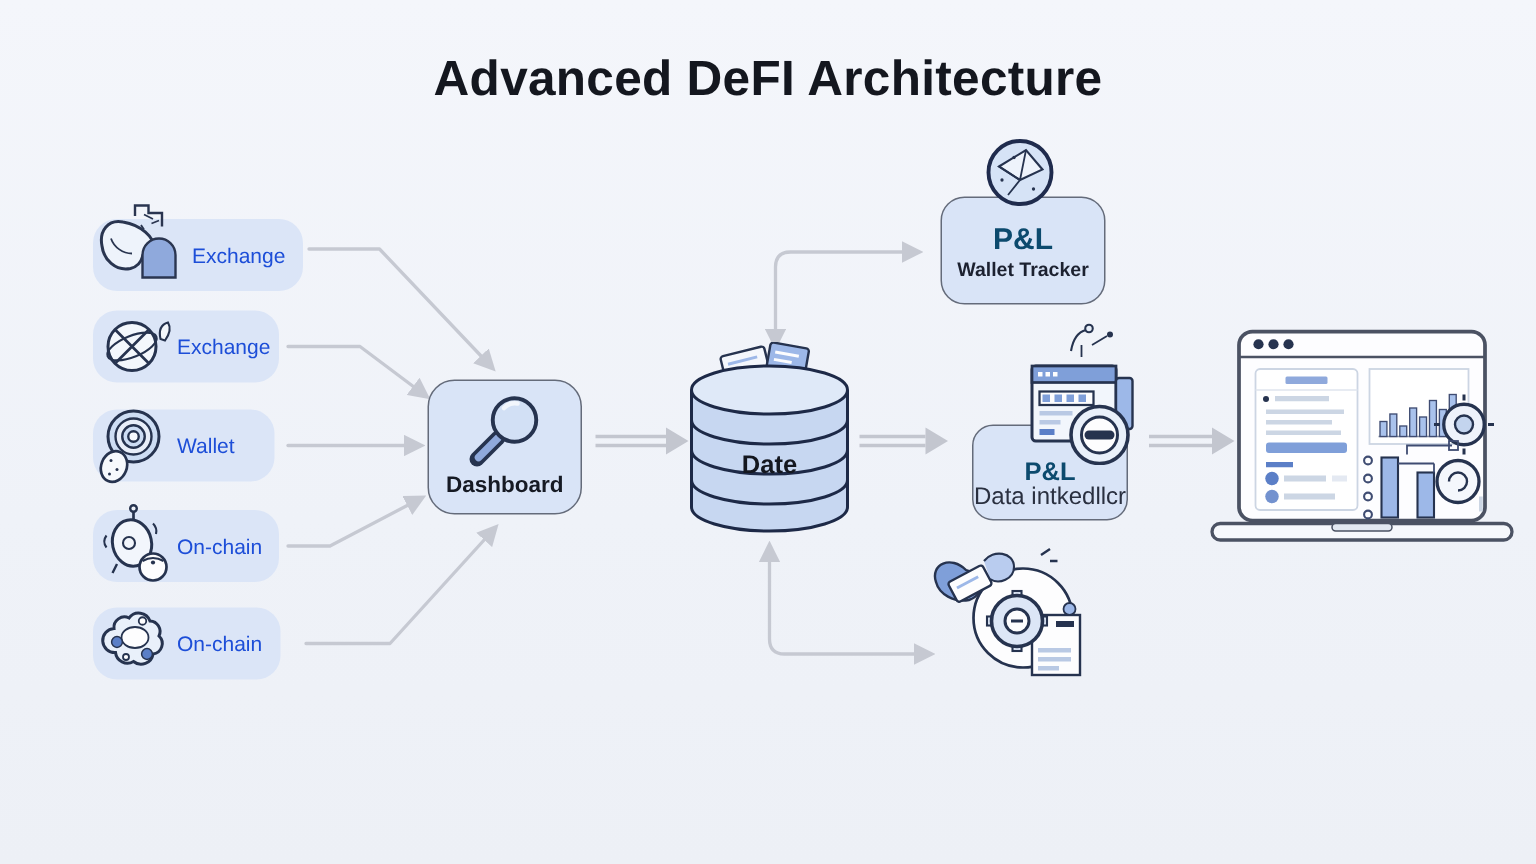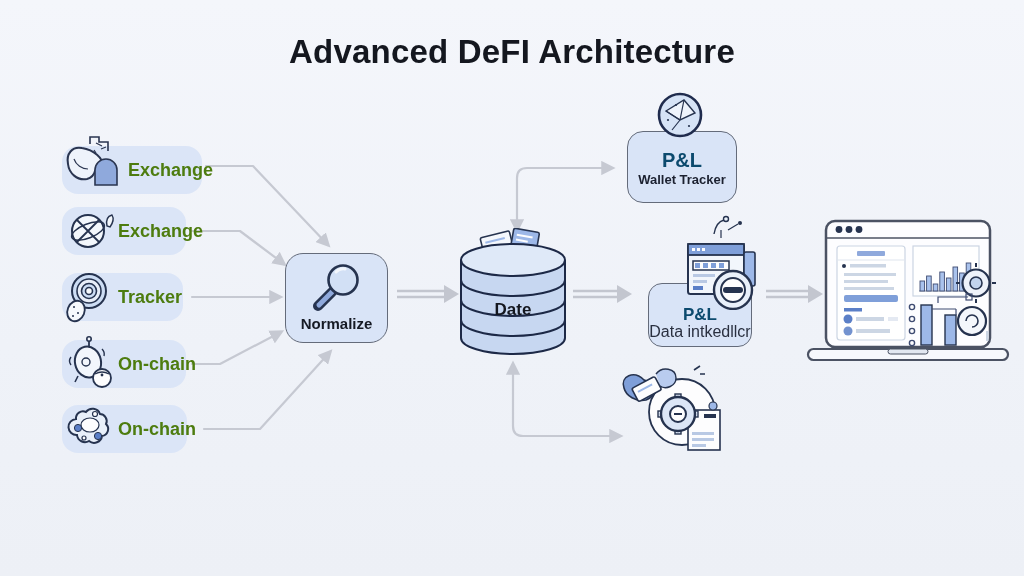--- a/index.html
+++ b/index.html
@@ -4,21 +4,21 @@
 <style>
   html,body{margin:0;padding:0;}
   .canvas{position:relative;width:1024px;height:576px;overflow:hidden;
     background:linear-gradient(180deg,#f4f6fb 0%,#eff2f8 60%,#edf0f6 100%);
     font-family:"Liberation Sans","DejaVu Sans",sans-serif;color:#14171f;}
   .title{position:absolute;top:33px;left:0;width:100%;text-align:center;
     font-size:33px;font-weight:800;letter-spacing:.2px;color:#14171f;z-index:2;}
   .arrows{position:absolute;left:0;top:0;z-index:1;}
   .pill{position:absolute;left:62px;height:48px;background:#dbe5f7;border-radius:16px;
     display:flex;align-items:center;z-index:2;}
-  .pill-label{font-weight:700;font-size:18px;color:#4d7c0f;white-space:nowrap;}
+  .pill-label{font-weight:400;font-size:14px;color:#1d4ed8;white-space:nowrap;}
   .pill-icon{position:absolute;z-index:3;}
   .node{position:absolute;background:#d9e4f7;border:1.5px solid #646b7a;border-radius:16px;
     box-sizing:border-box;text-align:center;z-index:2;}
   .node-label{font-weight:700;font-size:15px;color:#161a24;}
   .normalize{left:285px;top:253px;width:103px;height:90px;border-radius:18px;}
   .normalize .node-label{display:block;margin-top:2px;}
   .wallet-box{left:627px;top:131px;width:110px;height:72px;padding-top:17px;}
   .pnl-box{left:648px;top:283px;width:104px;height:64px;border-radius:14px;
     display:flex;flex-direction:column;justify-content:flex-end;padding-bottom:7px;}
   .copy-box{left:633px;top:424px;width:110px;height:71px;display:flex;
@@ -97,21 +97,21 @@
     <svg class="pill-icon" style="left:2px;top:-4px;width:52px;height:56px" viewBox="0 0 52 56">
       <circle cx="25" cy="22" r="17" fill="#cdddf4" stroke="#26334f" stroke-width="2"></circle>
       <circle cx="25" cy="22" r="12" fill="#e8eef9" stroke="#26334f" stroke-width="1.6"></circle>
       <circle cx="25" cy="22" r="7.5" fill="#cdddf4" stroke="#26334f" stroke-width="1.6"></circle>
       <circle cx="25" cy="22" r="3.5" fill="#f6f9fd" stroke="#26334f" stroke-width="1.6"></circle>
       <ellipse cx="12" cy="42" rx="8.5" ry="10.5" transform="rotate(22 12 42)" fill="#f6f9fd" stroke="#26334f" stroke-width="1.8"></ellipse>
       <circle cx="10" cy="38" r="1" fill="#26334f"></circle>
         <circle cx="14" cy="44" r="1" fill="#26334f"></circle>
         <circle cx="9" cy="47" r="1" fill="#26334f"></circle>
     </svg>
-    <span class="pill-label" style="margin-left:56px">Tracker</span>
+    <span class="pill-label" style="margin-left:56px">Wallet</span>
   </div>
 
   <div class="pill" style="top:340px;width:124px">
     <svg class="pill-icon" style="left:2px;top:-8px;width:54px;height:60px" viewBox="0 0 54 60">
       <line x1="25" y1="9" x2="25" y2="15" stroke="#26334f" stroke-width="1.8"></line>
       <circle cx="25" cy="7" r="2.2" fill="none" stroke="#26334f" stroke-width="1.6"></circle>
       <ellipse cx="24" cy="30" rx="13" ry="15.5" transform="rotate(-12 24 30)" fill="#f2f6fc" stroke="#26334f" stroke-width="2"></ellipse>
       <circle cx="22" cy="30" r="4" fill="none" stroke="#26334f" stroke-width="1.4"></circle>
       <path d="M14,44 l-3,6 M31,43 l4,6" stroke="#26334f" stroke-width="1.6"></path>
       <path d="M7,25 q-3,4 0,8 M38,17 q3,3 2,7" fill="none" stroke="#26334f" stroke-width="1.4"></path>
@@ -134,21 +134,21 @@
     <span class="pill-label" style="margin-left:56px">On-chain</span>
   </div>
 
   <div class="node normalize">
     <svg style="display:block;margin:7px auto 0" width="58" height="52" viewBox="0 0 58 52">
       <line x1="24" y1="31" x2="10" y2="45" stroke="#26334f" stroke-width="10" stroke-linecap="round"></line>
       <line x1="24" y1="31" x2="11" y2="44" stroke="#8fa9dc" stroke-width="5" stroke-linecap="round"></line>
       <circle cx="35" cy="19" r="14.5" fill="#d2e0f5" stroke="#26334f" stroke-width="2.6"></circle>
       <path d="M28,11 a10,10 0 0 1 9,-3" fill="none" stroke="#f2f6fc" stroke-width="3" stroke-linecap="round"></path>
     </svg>
-    <span class="node-label">Normalize</span>
+    <span class="node-label">Dashboard</span>
   </div>
 
   <svg class="float-icon" style="left:452px;top:228px;width:122px;height:132px" viewBox="0 0 122 132">
     <g transform="rotate(-14 45 16)">
       <rect x="30" y="6" width="30" height="20" rx="2" fill="#f4f7fc" stroke="#26334f" stroke-width="1.6"></rect>
       <line x1="34" y1="12" x2="54" y2="12" stroke="#9db8e8" stroke-width="2"></line>
     </g>
     <g transform="rotate(10 72 12)">
       <rect x="60" y="2" width="26" height="18" rx="2" fill="#9db8e8" stroke="#26334f" stroke-width="1.6"></rect>
       <line x1="64" y1="8" x2="80" y2="8" stroke="#fdfdfe" stroke-width="2"></line>

